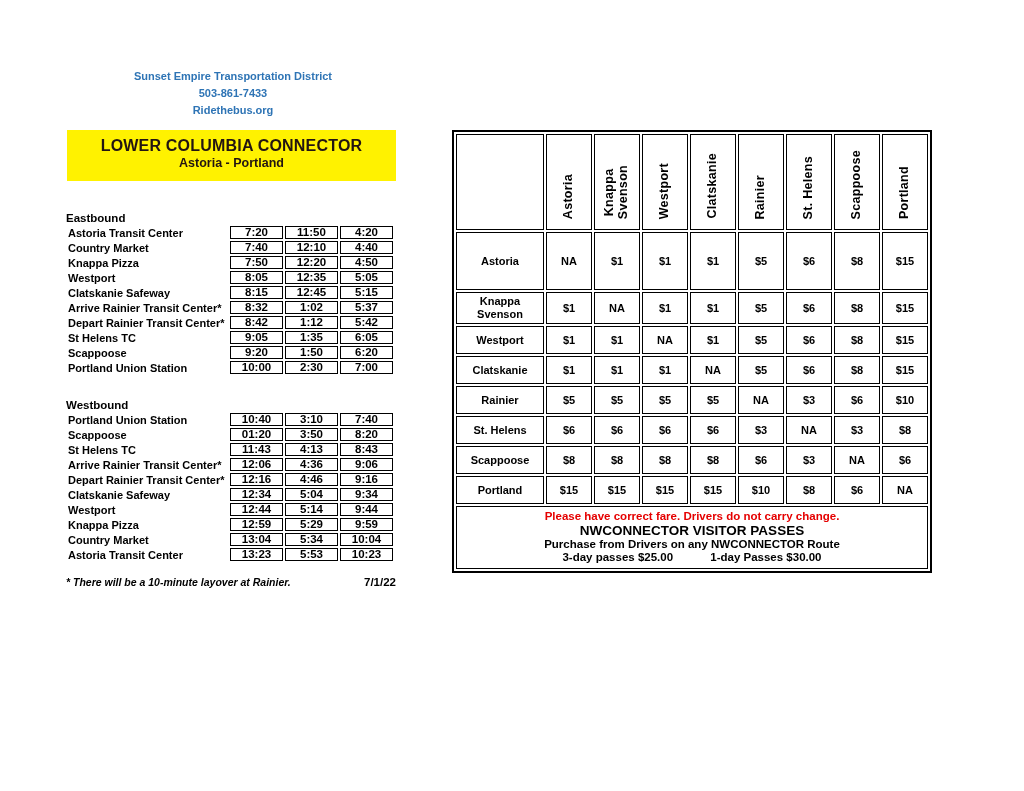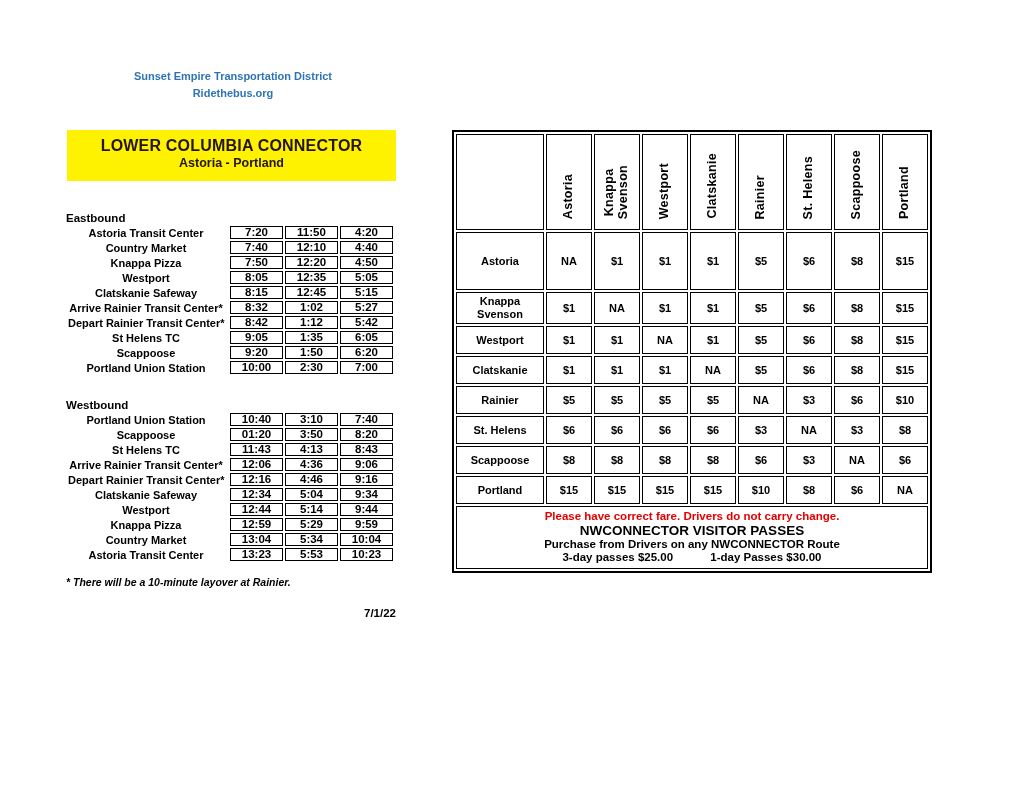--- a/index.html
+++ b/index.html
@@ -32,34 +32,34 @@
     font-size:12.5px;font-weight:700;color:#231512;margin-top:1px;
   }
 
   
   .sched-east{position:absolute;left:66px;top:212px;}
   .sched-west{position:absolute;left:66px;top:399px;}
   .dir-label{font-size:11.5px;font-weight:700;}
   .sched-table{border-collapse:separate;border-spacing:2px;margin-top:0px;}
   .sched-table td{padding:0;}
   .sched-table td.stop{
-    width:156px;max-width:156px;text-align:center;
+    width:156px;max-width:156px;text-align:left;
     font-size:11px;font-weight:700;padding-right:4px;white-space:nowrap;
   }
   .sched-table td.time{
     width:51px;height:11px;border:1.5px solid #000;
     text-align:center;font-size:11.5px;font-weight:700;line-height:11px;
   }
 
   
   .footnote{
     position:absolute;left:66px;top:576px;width:330px;font-size:10.5px;
   }
   .footnote .note{font-style:italic;font-weight:700;}
-  .footnote .date{float:right;font-weight:700;font-size:11.5px;font-style:normal;margin-top:31px;}
+  .footnote .date{float:right;font-weight:700;font-size:11.5px;font-style:normal;}
 
   
   .fare{position:absolute;left:452px;top:130px;}
   .fare-table{
     border-collapse:separate;border-spacing:2px;
     border:2px solid #000;background:#fff;table-layout:fixed;
   }
   .fare-table td{border:1.5px solid #000;font-weight:700;text-align:center;padding:0;}
   .fare-table td.corner{width:86px;}
   .fare-table td.colhead{width:44px;height:88px;vertical-align:bottom;padding-bottom:6px;}
@@ -80,20 +80,21 @@
   .note-passes{font-size:11.5px;font-weight:700;margin-top:1px;}
   .note-passes .p7{margin-left:34px;}
 </style>
 </head>
 <body>
 
 <div class="page">
 
   <div class="contact">
     <div>Sunset Empire Transportation District</div>
+    <div>503-861-7433</div>
     <div>Ridethebus.org</div>
   </div>
 
   <div class="banner">
     <div class="banner-title">LOWER COLUMBIA CONNECTOR</div>
     <div class="banner-sub">Astoria - Portland</div>
   </div>
 
   <div class="sched-east">
     <div class="dir-label">Eastbound</div>
@@ -132,21 +133,21 @@
             <td class="stop">Clatskanie Safeway</td>
             <td class="time">8:15</td>
             <td class="time">12:45</td>
             <td class="time">5:15</td>
           </tr>
 
           <tr>
             <td class="stop">Arrive Rainier Transit Center*</td>
             <td class="time">8:32</td>
             <td class="time">1:02</td>
-            <td class="time">5:27</td>
+            <td class="time">5:37</td>
           </tr>
 
           <tr>
             <td class="stop">Depart Rainier Transit Center*</td>
             <td class="time">8:42</td>
             <td class="time">1:12</td>
             <td class="time">5:42</td>
           </tr>
 
           <tr>

